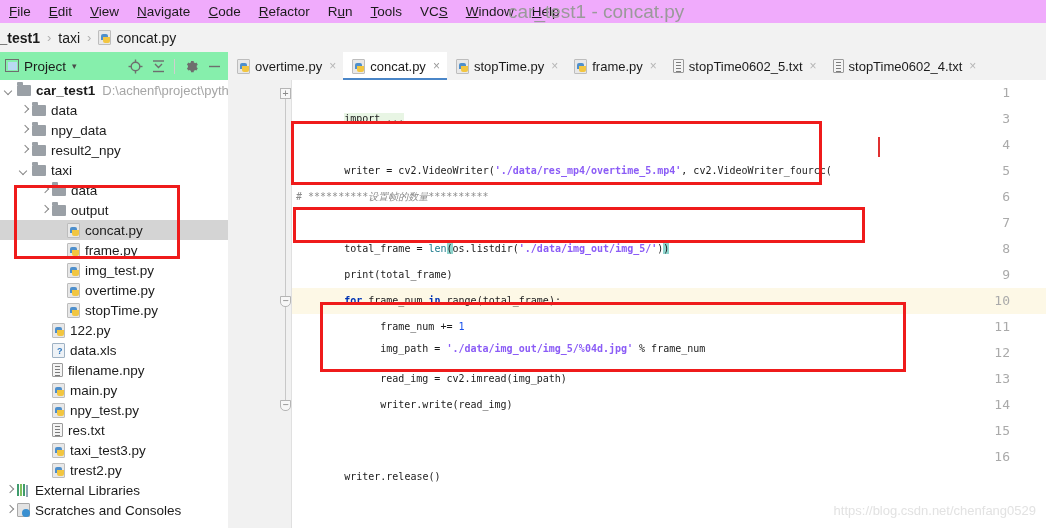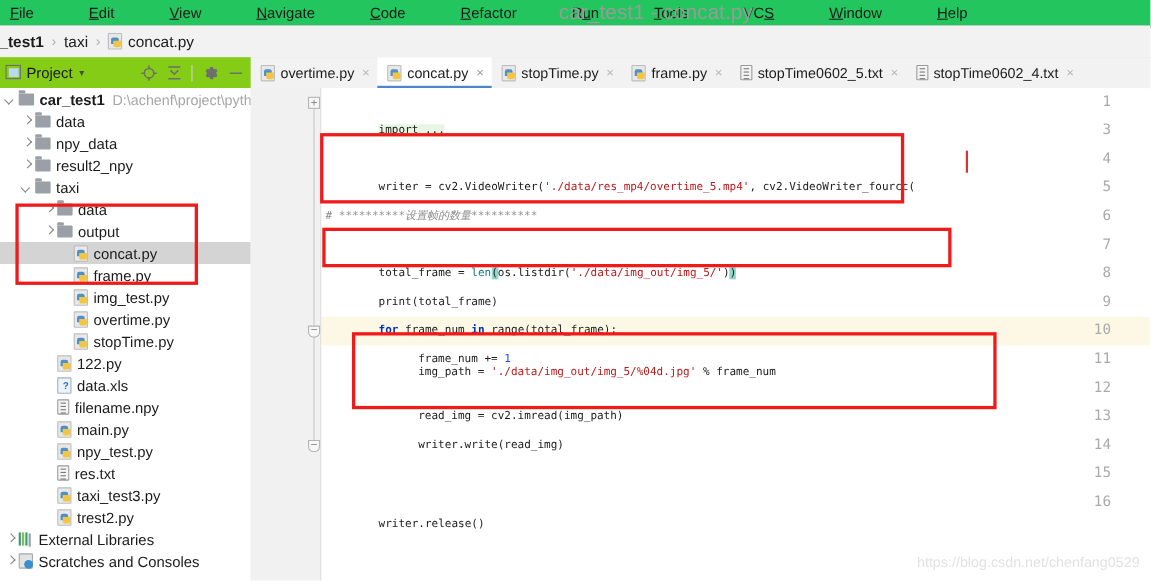--- a/index.html
+++ b/index.html
@@ -8,22 +8,22 @@
     background:#ffffff;
     font-family:"Liberation Sans", sans-serif;
     font-size:13px;color:#1c1c1c;
     -webkit-font-smoothing:antialiased;
   }
   .app{position:relative;width:1046px;height:528px;}
 
   
   .menubar{
     position:absolute;left:0;top:0;width:1046px;height:23px;
-    background:#22c55e;border-bottom:2px solid #14532d;
-    display:flex;align-items:center;gap:32px;
+    background:#f0abfc;border-bottom:2px solid #14532d;
+    display:flex;align-items:center;
   }
   .menu-item{
     padding:0 9px;height:23px;line-height:23px;font-size:13.5px;color:#1b1b1b;
     white-space:nowrap;cursor:default;
   }
   .menu-item .mn{text-decoration:underline;}
   .win-title{
     position:absolute;left:508px;top:0;height:23px;line-height:23px;
     font-size:19px;color:#9a9a9a;white-space:nowrap;
   }
@@ -34,21 +34,21 @@
     background:#f2f2f2;border-bottom:1px solid #e0e0e0;
     display:flex;align-items:center;overflow:hidden;
   }
   .crumb{font-size:14px;color:#1b1b1b;white-space:nowrap;display:flex;align-items:center;}
   .crumb.bold{font-weight:bold;margin-left:-6px;}
   .sep{color:#b0b0b0;padding:0 7px;font-size:13px;}
 
   
   .toolhdr{
     position:absolute;left:0;top:52px;width:228px;height:28px;
-    background:#84cc16;border-bottom:3px solid #1d4ed8;
+    background:#86efac;border-bottom:3px solid #1d4ed8;
     display:flex;align-items:center;
   }
   .toolhdr .ttl{font-size:13.5px;color:#1b1b1b;margin-left:24px;}
   .toolhdr .caret{margin-left:6px;color:#4a4a4a;font-size:9px;}
   .hdr-icons{position:absolute;right:4px;top:0;height:28px;display:flex;align-items:center;gap:3px;}
   .hdr-icons .ic{width:20px;height:20px;display:flex;align-items:center;justify-content:center;cursor:pointer;}
   .divider-v{width:1px;height:15px;background:#cfcfcf;margin:0 3px;}
   .proj-box{
     position:absolute;left:5px;top:7px;width:14px;height:13px;
     border:1.6px solid #6e6e6e;box-sizing:border-box;
@@ -168,21 +168,21 @@
     line-height:26px;height:26px;
   }
   .linehl{position:absolute;left:0;width:818px;height:26px;background:#fdf8e6;}
   .code{
     position:absolute;left:0;
     font-family:"DejaVu Sans Mono", monospace;font-size:10px;
     line-height:26px;height:26px;white-space:pre;color:#1b1b1b;
   }
   .kw{color:#0033b3;font-weight:bold;}
   .fn{color:#1a7a8c;}
-  .str{color:#b91c1c;font-weight:normal;text-align:right;}
+  .str{color:#8b5cf6;font-weight:bold;text-align:right;}
   .num{color:#1750eb;}
   .cmt{color:#8c8c8c;font-style:italic;}
   .foldbg{background:#e8f5e4;}
   .brace{background:#8fd6cf;}
   .caret-line{position:absolute;width:2px;background:#e03131;}
 
   
   .foldmk{
     position:absolute;width:11px;height:11px;border:1px solid #b5b5b5;
     background:#f7f7f7;box-sizing:border-box;
@@ -475,21 +475,21 @@
       </div>
 
       <div class="code" style="top:182px;left:4px;">
         <span class="kw">for</span><span> frame_num </span><span class="kw">in</span><span> range(total_frame):</span>
       </div>
 
       <div class="code" style="top:208px;left:40px;">
         <span>frame_num += </span><span class="num">1</span>
       </div>
 
-      <div class="code" style="top:220px;left:40px;">
+      <div class="code" style="top:230px;left:40px;">
         <span>img_path = </span><span class="str">'./data/img_out/img_5/%04d.jpg'</span><span> % frame_num</span>
       </div>
 
       <div class="code" style="top:260px;left:40px;">
         <span>read_img = cv2.imread(img_path)</span>
       </div>
 
       <div class="code" style="top:286px;left:40px;">
         <span>writer.write(read_img)</span>
       </div>

